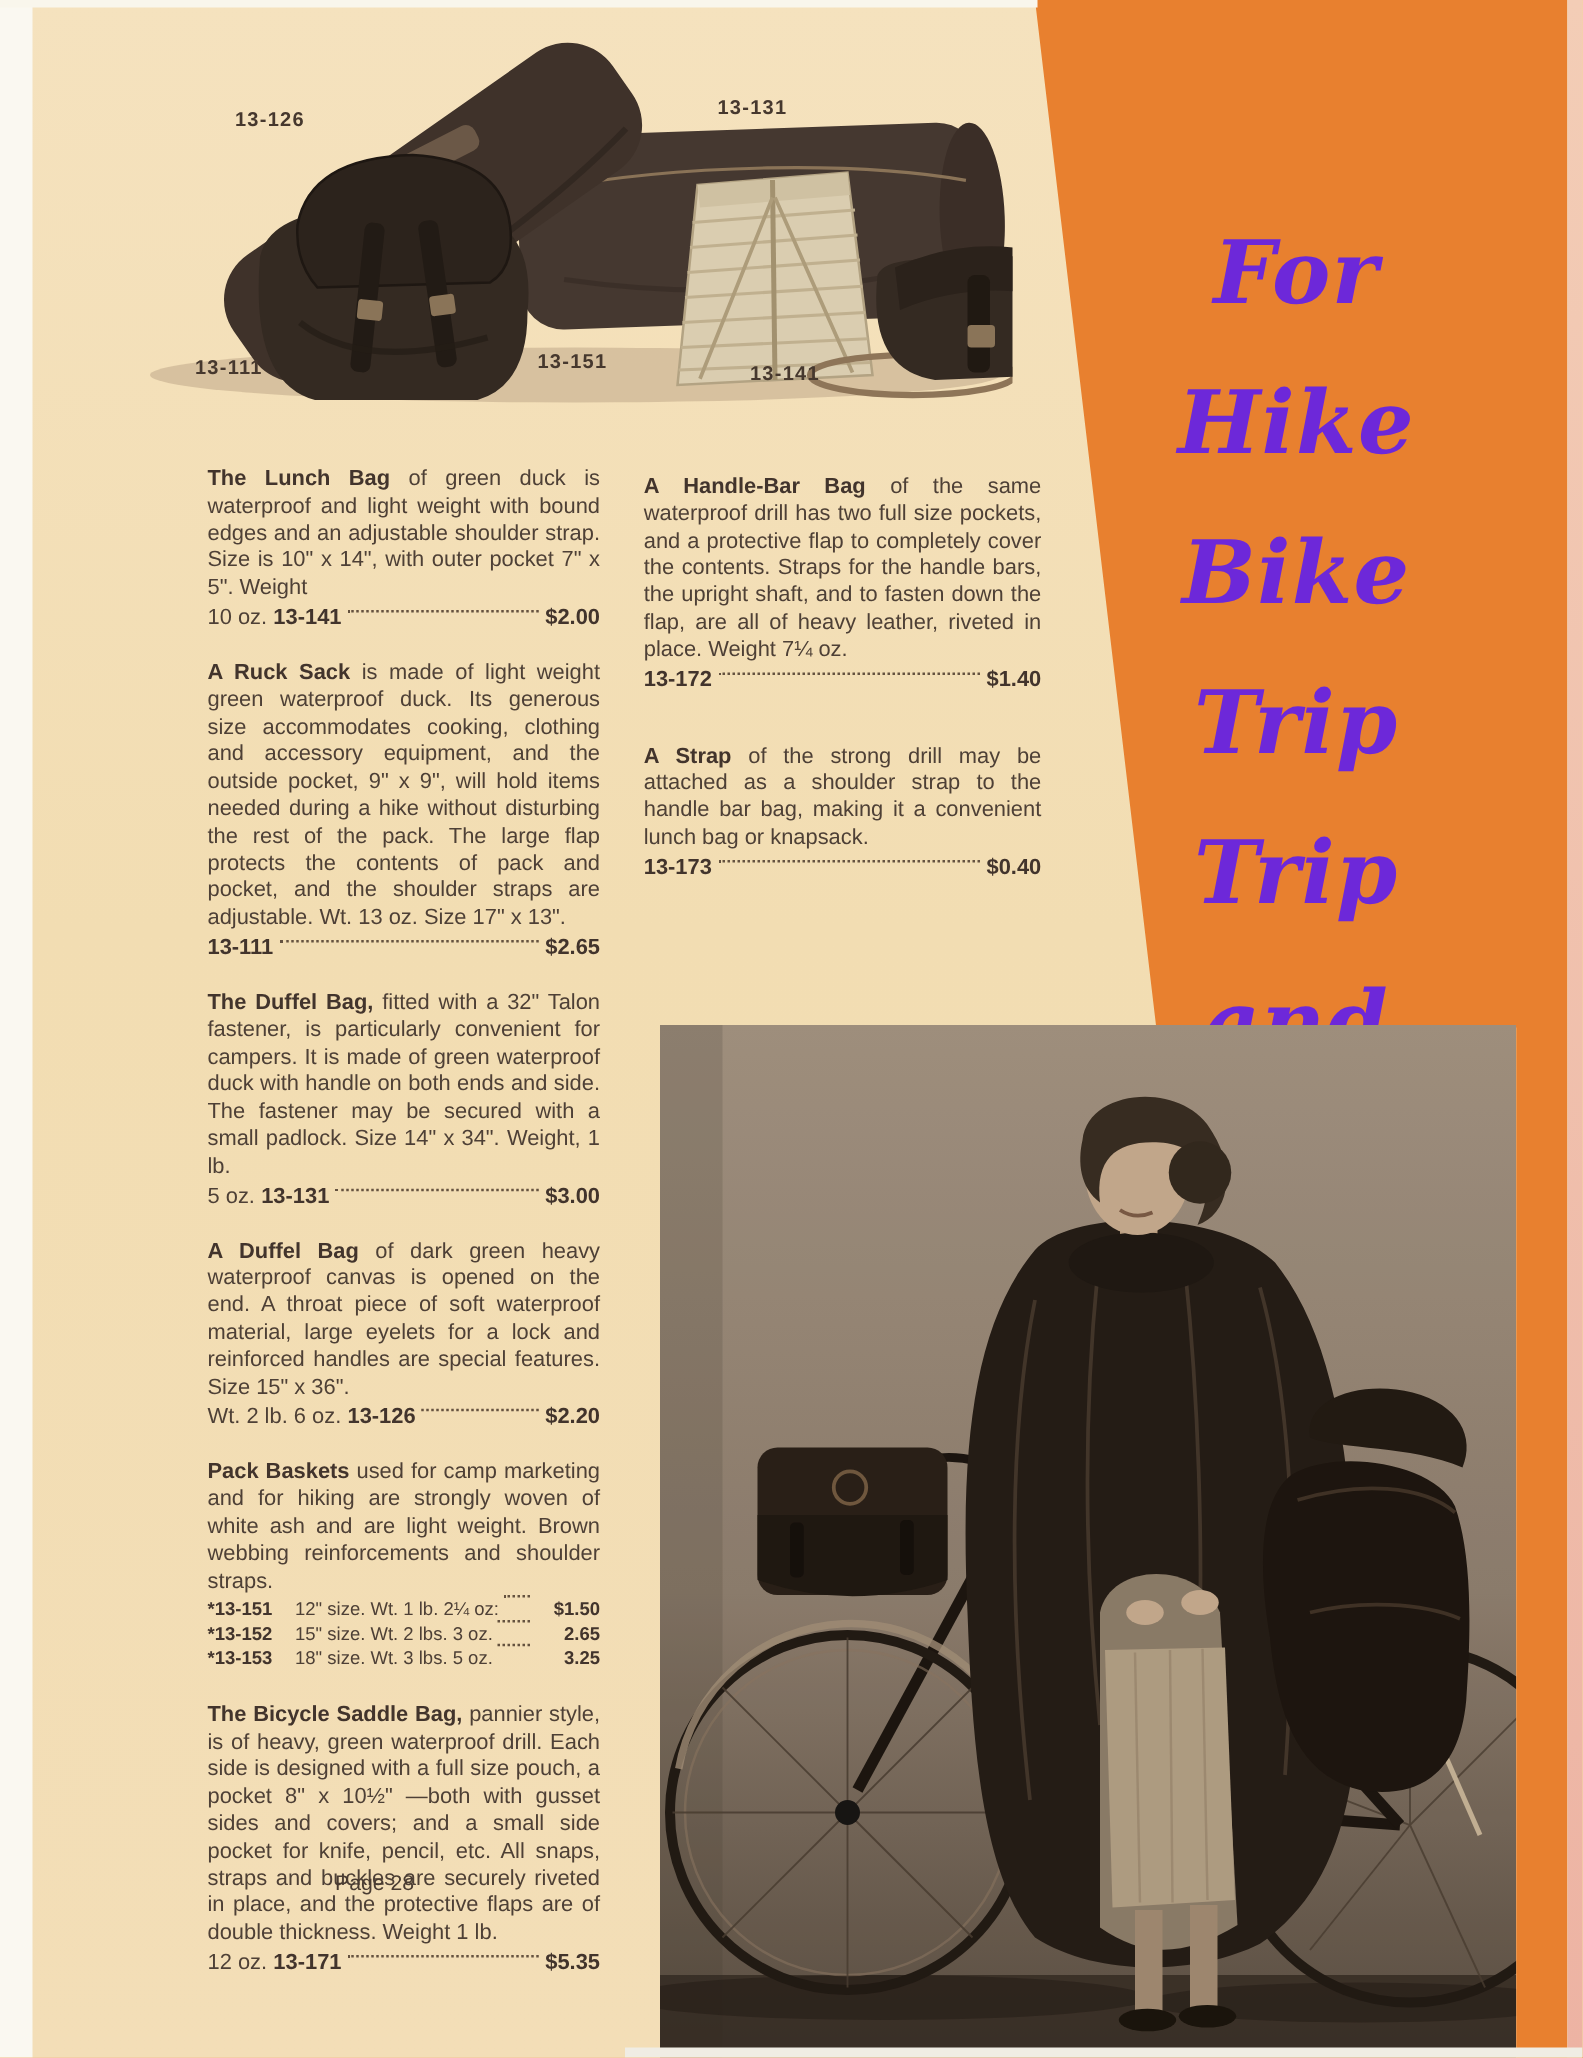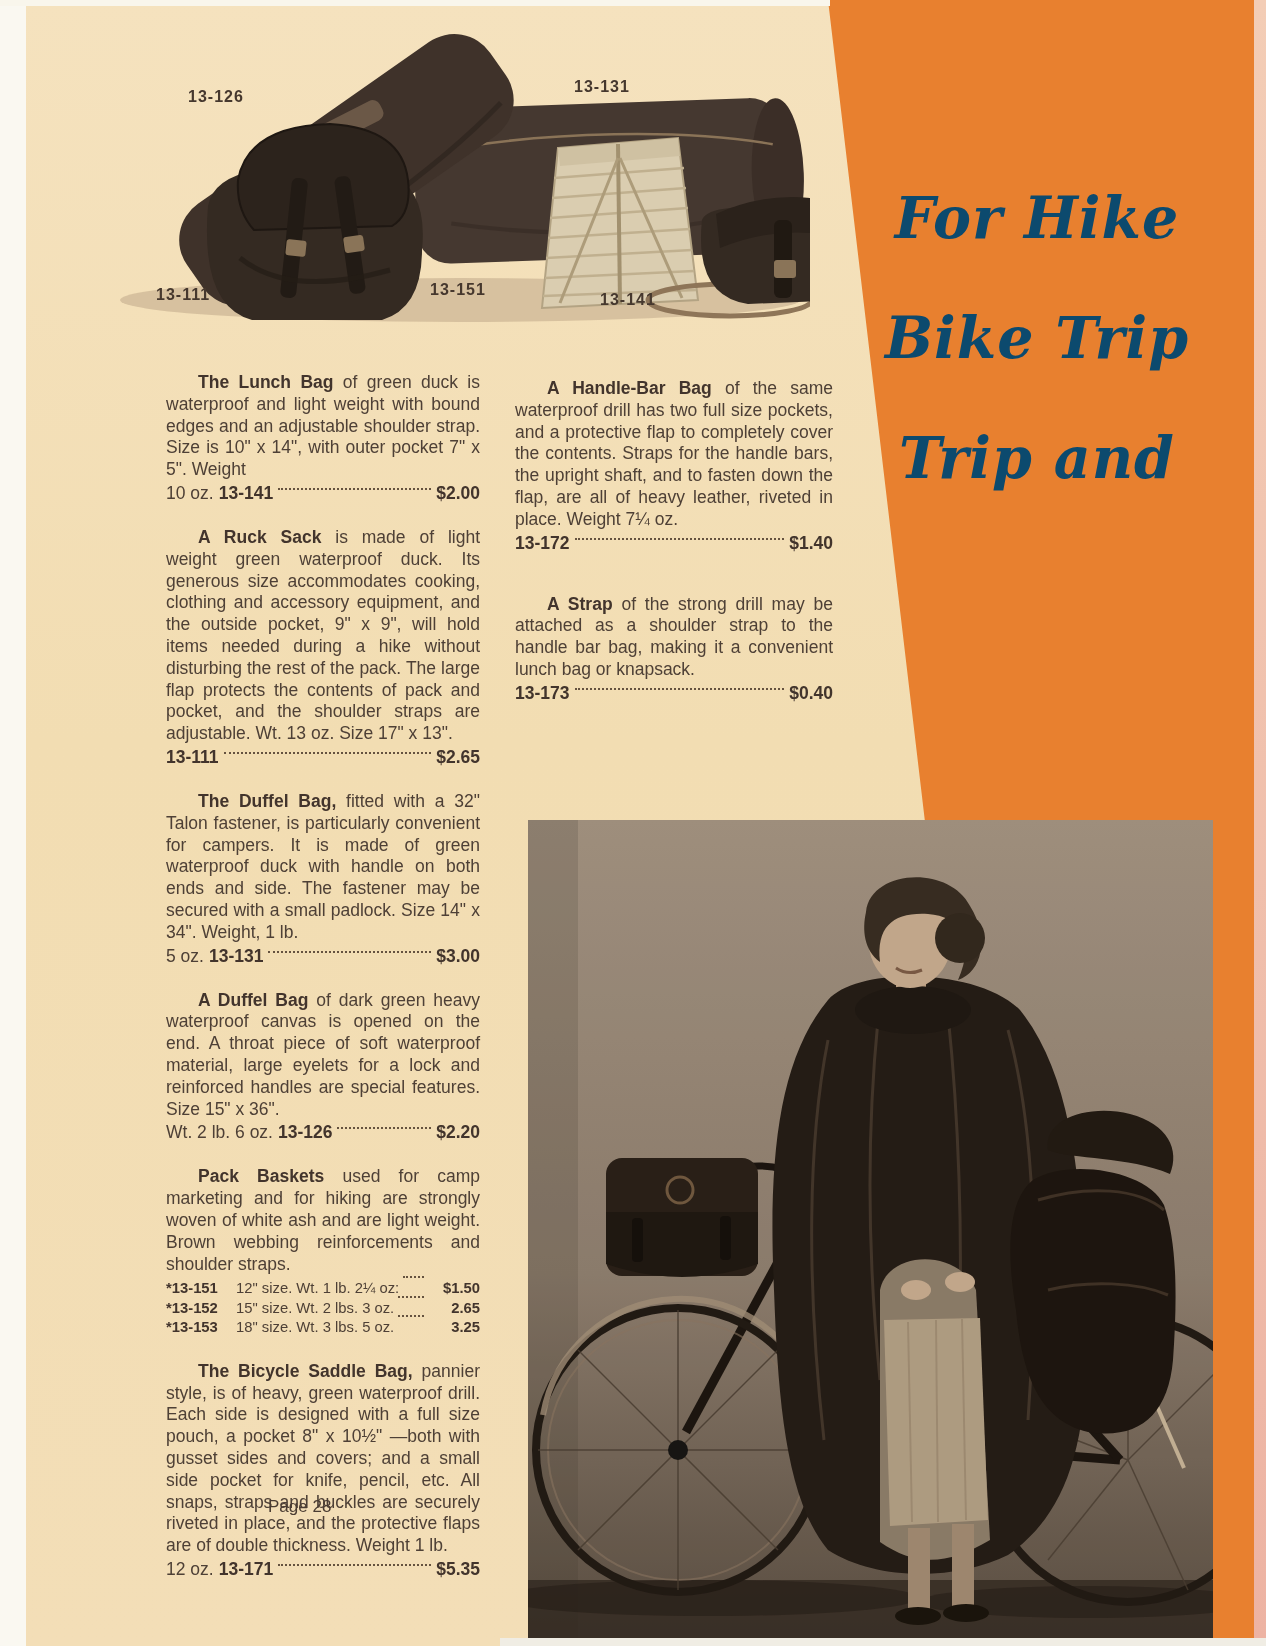--- a/index.html
+++ b/index.html
@@ -11,33 +11,33 @@
   
   .edge-left{position:absolute;left:0;top:0;width:26px;height:1646px;background:#FAF8F1;}
   .edge-top{position:absolute;left:0;top:0;width:830px;height:6px;background:#F9F6EC;}
   .edge-right{position:absolute;right:0;top:0;width:12px;height:1646px;
     background:linear-gradient(180deg,#F3CDB6,#EDB3A3);}
   .edge-bottom{position:absolute;left:500px;bottom:0;width:766px;height:8px;background:#F0EDE4;}
   
   .orange{position:absolute;left:0;top:0;width:1266px;height:1646px;background:#E8802F;
     clip-path:polygon(828px 0px,1254px 0px,1254px 1646px,1213px 1646px,1213px 822px,925px 822px);}
   .banner-text{position:absolute;left:878px;top:158px;width:318px;text-align:center;
-    font-family:"DejaVu Serif",serif;font-style:italic;font-weight:700;font-size:57px;
-    line-height:120px;color:#0c4a6e;letter-spacing:1px;}
+    font-family:"DejaVu Serif",serif;font-style:italic;font-weight:700;font-size:70px;
+    line-height:120px;color:#6d28d9;letter-spacing:1px;}
   
   .collage{position:absolute;left:90px;top:8px;width:720px;height:320px;}
   .photo-label{position:absolute;font-weight:700;font-size:16px;letter-spacing:1px;color:#46382E;}
   .lab-0{left:188px;top:88px;} .lab-1{left:574px;top:78px;}
   .lab-2{left:156px;top:286px;} .lab-3{left:430px;top:281px;} .lab-4{left:600px;top:291px;}
   
   .left-col{position:absolute;left:166px;top:372px;width:314px;}
   .right-col{position:absolute;left:515px;top:378px;width:318px;}
   .product{margin-bottom:23px;}
   .ptext{margin:0;font-size:17.5px;line-height:21.8px;text-align:justify;}
-  .lead{color:#42342C;margin-left:32px;}
+  .lead{color:#42342C;}
   .pricerow{display:flex;align-items:center;font-size:17.5px;line-height:22px;margin-top:1px;}
   .pricerow .pp{margin-right:5px;}
   .pricerow .code{font-weight:700;color:#42342C;white-space:nowrap;}
   .leader{flex:1;border-bottom:2.4px dotted #65523F;margin:0 5px;transform:translateY(-4px);}
   .price{font-weight:700;color:#42342C;white-space:nowrap;}
   .ptable{margin-top:4px;}
   .prow{display:flex;align-items:flex-start;font-size:14.8px;line-height:19.5px;}
   .prow .pcode{width:70px;font-weight:700;color:#42342C;}
   .prow .pdesc{white-space:nowrap;}
   .prow .pleader{flex:1;border-bottom:2px dotted #65523F;margin:0 4px;transform:translateY(-3px);}

